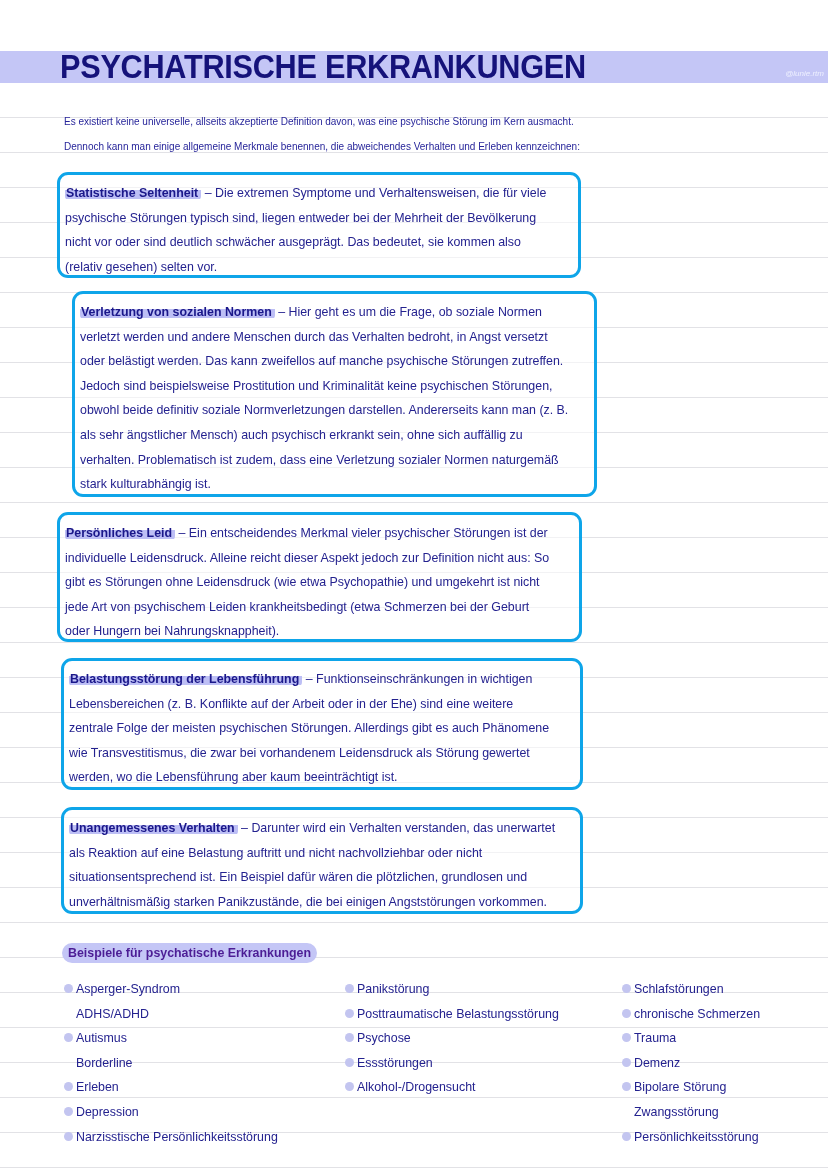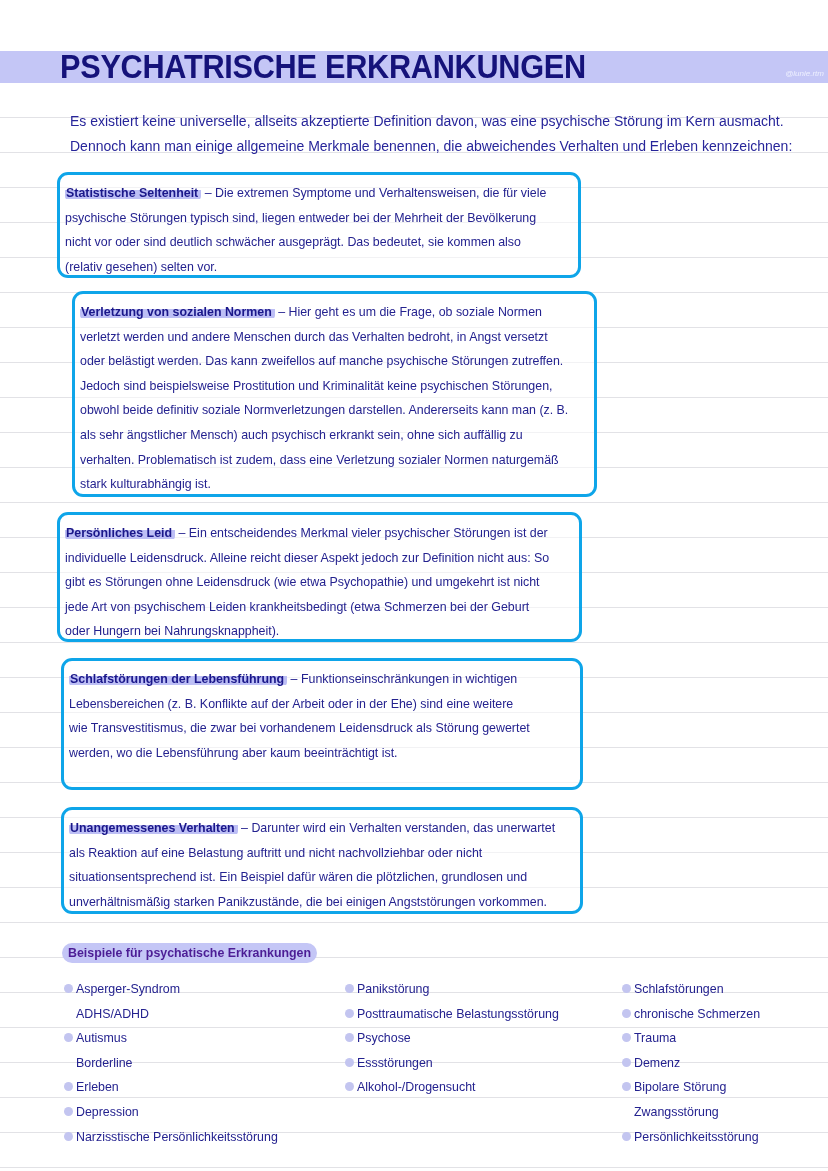--- a/index.html
+++ b/index.html
@@ -59,22 +59,22 @@
     .watermark {
       position: absolute;
       right: 4px; top: 69px;
       font-size: 8px;
       color: #eef0ff;
       font-style: italic;
       z-index: 2;
     }
     .intro {
       position: absolute;
-      left: 70px; top: 109px;
-      font-size: 14px;
+      left: 64px; top: 109px;
+      font-size: 10px;
       line-height: 25px;
       color: #27259a;
       z-index: 2;
       white-space: nowrap;
     }
     .card {
       position: absolute;
       border: 3px solid #0ea5e9;
       border-radius: 11px;
       background: rgba(255,255,255,0.55);
@@ -181,25 +181,26 @@
     <span>Ein entscheidendes Merkmal vieler psychischer Störungen ist der</span>
   </span>
   <span class="card-line">individuelle Leidensdruck. Alleine reicht dieser Aspekt jedoch zur Definition nicht aus: So</span>
   <span class="card-line">gibt es Störungen ohne Leidensdruck (wie etwa Psychopathie) und umgekehrt ist nicht</span>
   <span class="card-line">jede Art von psychischem Leiden krankheitsbedingt (etwa Schmerzen bei der Geburt</span>
   <span class="card-line">oder Hungern bei Nahrungsknappheit).</span>
 </div>
 
 <div class="card" style="left:61px; top:658px; width:522px; height:132px;">
   <span class="card-line">
-    <span class="term">Schlafstörungen der Lebensführung</span>
+    <span class="term">Belastungsstörung der Lebensführung</span>
     <span class="dash">–</span>
     <span>Funktionseinschränkungen in wichtigen</span>
   </span>
   <span class="card-line">Lebensbereichen (z. B. Konflikte auf der Arbeit oder in der Ehe) sind eine weitere</span>
+  <span class="card-line">zentrale Folge der meisten psychischen Störungen. Allerdings gibt es auch Phänomene</span>
   <span class="card-line">wie Transvestitismus, die zwar bei vorhandenem Leidensdruck als Störung gewertet</span>
   <span class="card-line">werden, wo die Lebensführung aber kaum beeinträchtigt ist.</span>
 </div>
 
 <div class="card" style="left:61px; top:807px; width:522px; height:107px;">
   <span class="card-line">
     <span class="term">Unangemessenes Verhalten</span>
     <span class="dash">–</span>
     <span>Darunter wird ein Verhalten verstanden, das unerwartet</span>
   </span>

